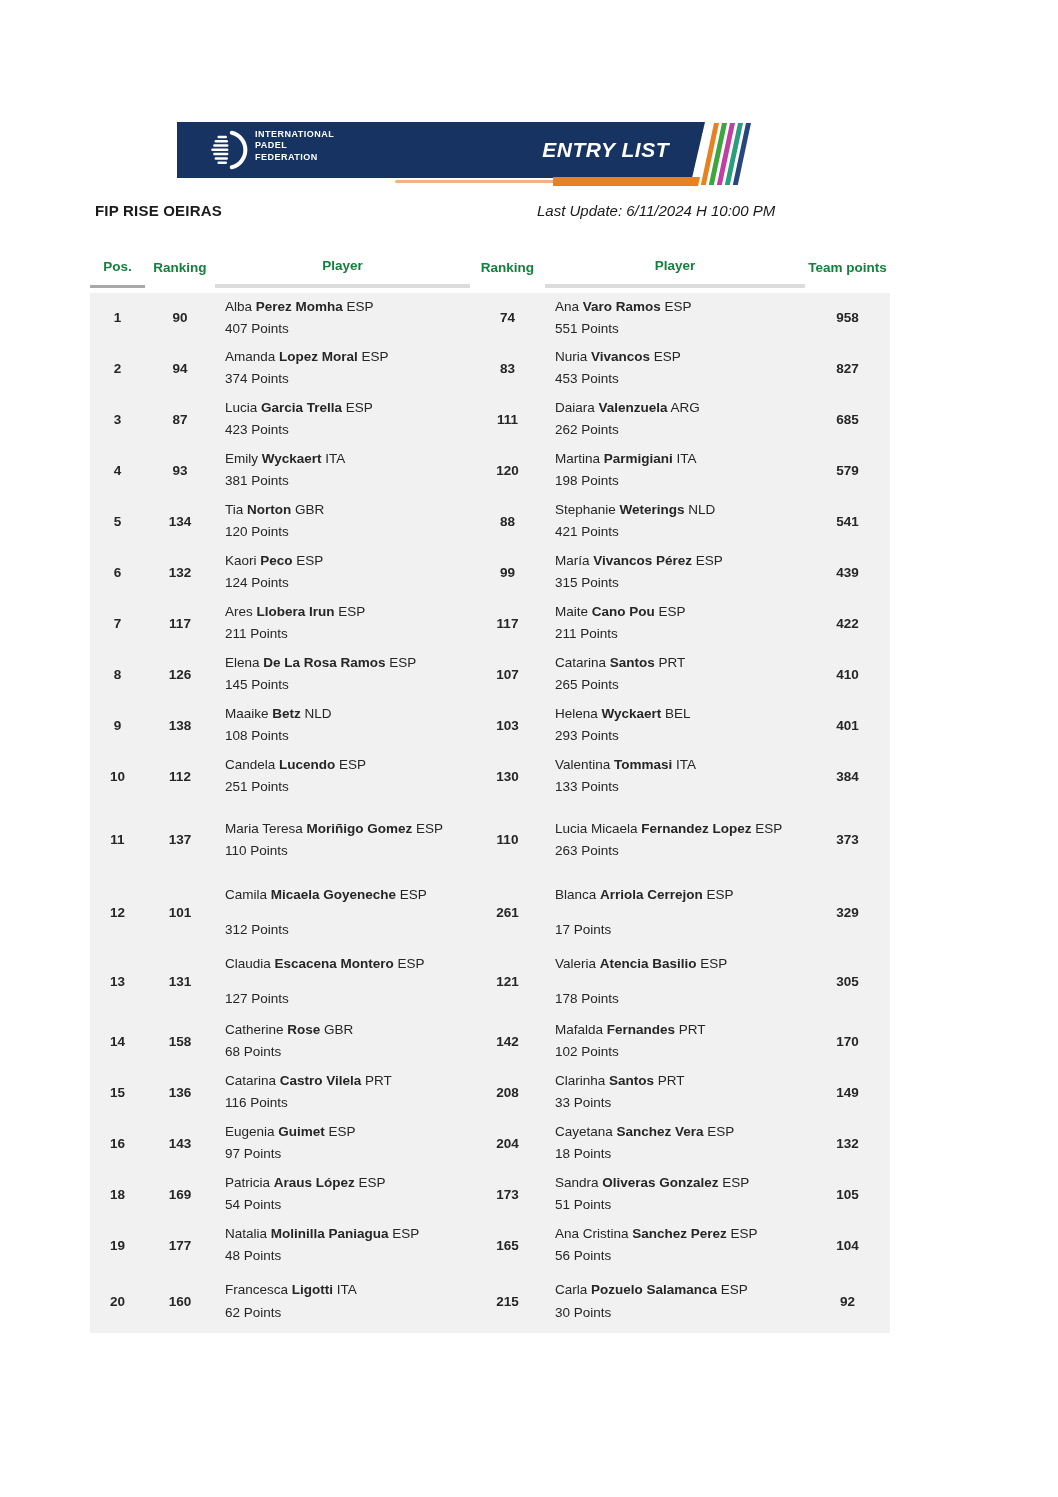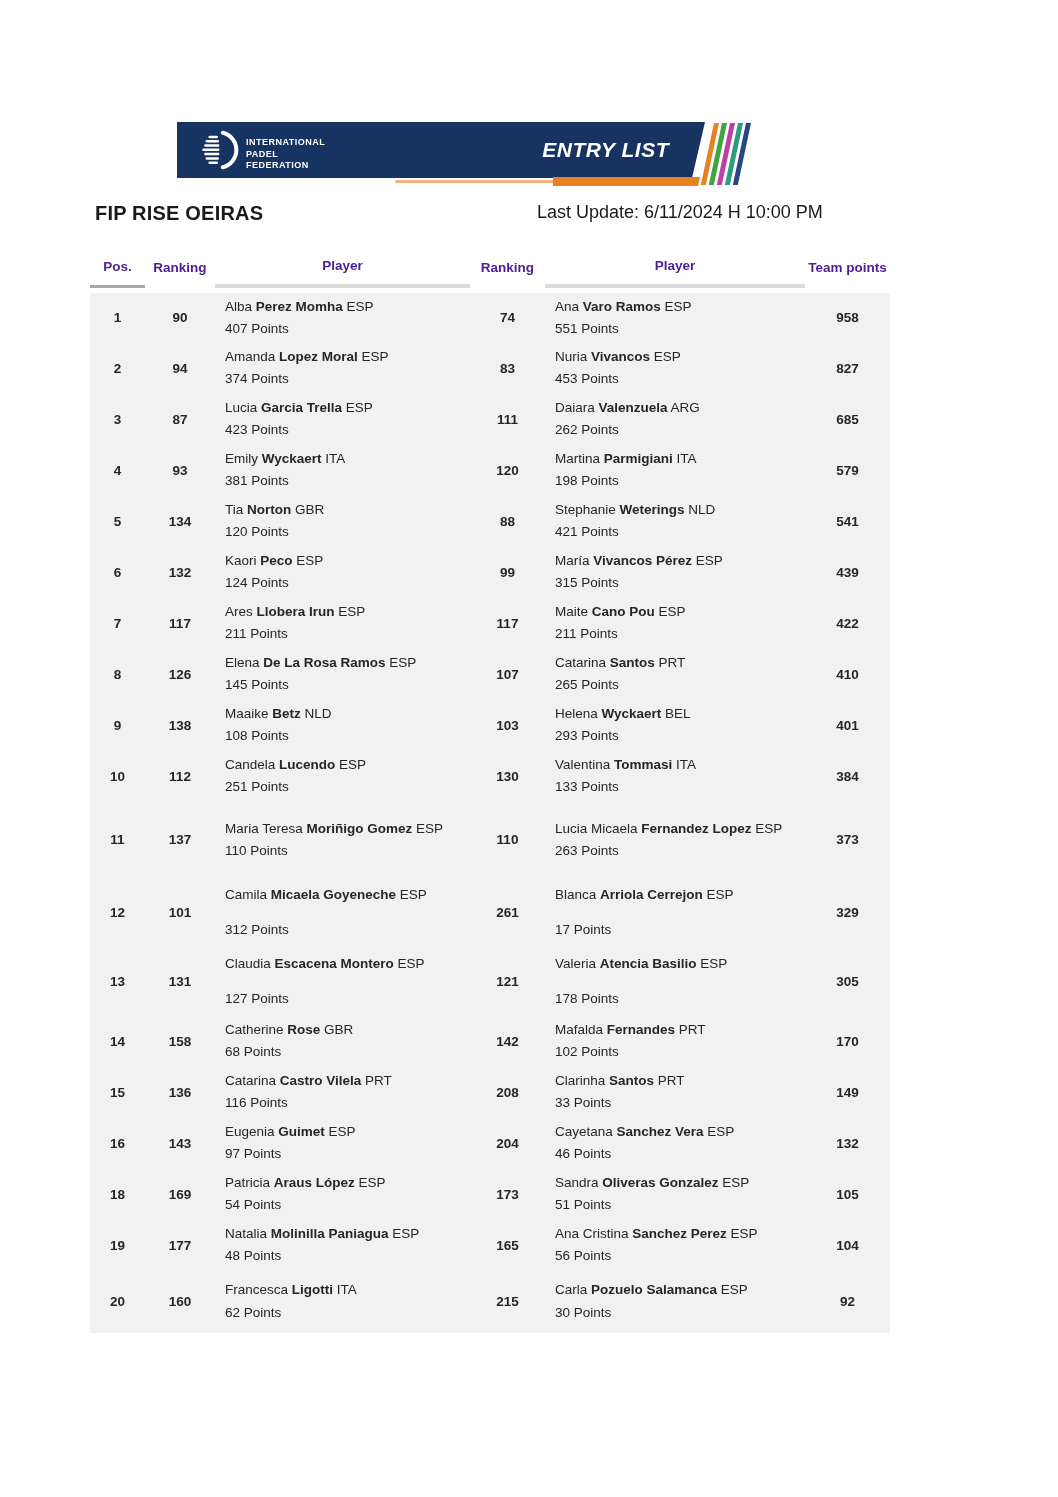--- a/index.html
+++ b/index.html
@@ -22,21 +22,21 @@
     color: var(--text);
   }
 
   
   .banner { position: absolute; left: 177px; top: 122px; width: 570px; height: 68px; }
   .banner-navy {
     position: absolute; left: 0; top: 0; width: 528px; height: 56px;
     background: var(--navy);
     clip-path: polygon(0 0, 100% 0, calc(100% - 13px) 100%, 0 100%);
   }
-  .logo { position: absolute; left: 20px; top: 7px; display: flex; align-items: flex-end; gap: 7px; }
+  .logo { position: absolute; left: 29px; top: 7px; display: flex; align-items: flex-start; gap: 7px; }
   .logo-text { color: #ffffff; font-weight: bold; font-size: 9px; line-height: 1.25; letter-spacing: 0.5px; }
   .entry-title {
     position: absolute; right: 36px; top: 50%; transform: translateY(-50%);
     color: #ffffff; font-style: italic; font-weight: bold; font-size: 21px; letter-spacing: 0.5px;
     white-space: nowrap;
   }
   .stripes {
     position: absolute; left: 537px; top: 1px; height: 62px;
     display: flex; gap: 3px;
     transform: skewX(-12deg); transform-origin: top left;
@@ -46,30 +46,30 @@
     position: absolute; left: 218px; top: 58px; width: 160px; height: 3px;
     background: var(--orange-light); border-radius: 2px;
   }
   .orange-bar {
     position: absolute; left: 376px; top: 55px; width: 147px; height: 9px;
     background: var(--orange);
     clip-path: polygon(0 0, 100% 0, calc(100% - 2px) 100%, 0 100%);
   }
 
   
-  .event-title { position: absolute; left: 95px; top: 202px; font-size: 20px; font-weight: bold; color: #1a1a1a; letter-spacing: 0.2px; }
-  .last-update { position: absolute; left: 537px; top: 202px; font-size: 18px; color: #1a1a1a; }
+  .event-title { position: absolute; left: 95px; top: 202px; font-size: 15px; font-weight: bold; color: #1a1a1a; letter-spacing: 0.2px; }
+  .last-update { position: absolute; left: 537px; top: 202px; font-size: 15px; color: #1a1a1a; font-style: italic; }
 
   
   table.entry {
     position: absolute; left: 90px; top: 254px; width: 800px;
     border-collapse: separate; border-spacing: 0; table-layout: fixed;
   }
   thead th {
-    font-size: 13.5px; font-weight: bold; color: #4c1d95;
+    font-size: 13.5px; font-weight: bold; color: #15803d;
     text-align: center; vertical-align: middle;
     padding: 4px 2px 9px 2px; line-height: 1.25; background: #ffffff;
   }
   thead th.th-pos    { border-bottom: 3px solid var(--rule-dark); }
   thead th.th-player { border-bottom: 4px solid var(--rule-light); }
   tbody td { background: var(--row-bg); font-size: 13.5px; color: var(--text); vertical-align: middle; }
   tbody tr:first-child td { border-top: 5px solid #ffffff; }
   tbody tr { height: 51px; }
   td.pos, td.rank, td.team { text-align: center; font-weight: bold; }
   td.player { padding: 3px 10px 3px 10px; }
@@ -354,21 +354,21 @@
       <tr>
         <td class="pos">16</td>
         <td class="rank">143</td>
         <td class="player">
           <div class="name"><span>Eugenia </span><b>Guimet</b><span> ESP</span></div>
           <div class="points">97 Points</div>
         </td>
         <td class="rank">204</td>
         <td class="player">
           <div class="name"><span>Cayetana </span><b>Sanchez Vera</b><span> ESP</span></div>
-          <div class="points">46 Points</div>
+          <div class="points">18 Points</div>
         </td>
         <td class="team">132</td>
       </tr>
       <tr>
         <td class="pos">18</td>
         <td class="rank">169</td>
         <td class="player">
           <div class="name"><span>Patricia </span><b>Araus López</b><span> ESP</span></div>
           <div class="points">54 Points</div>
         </td>

